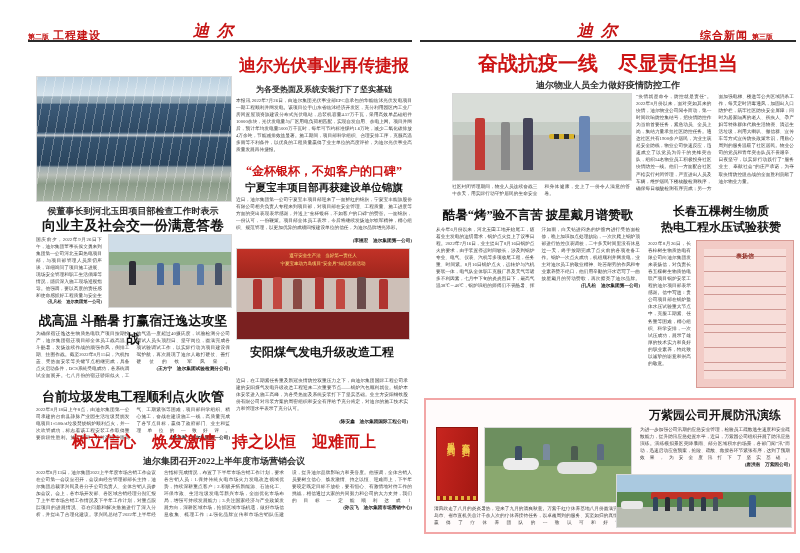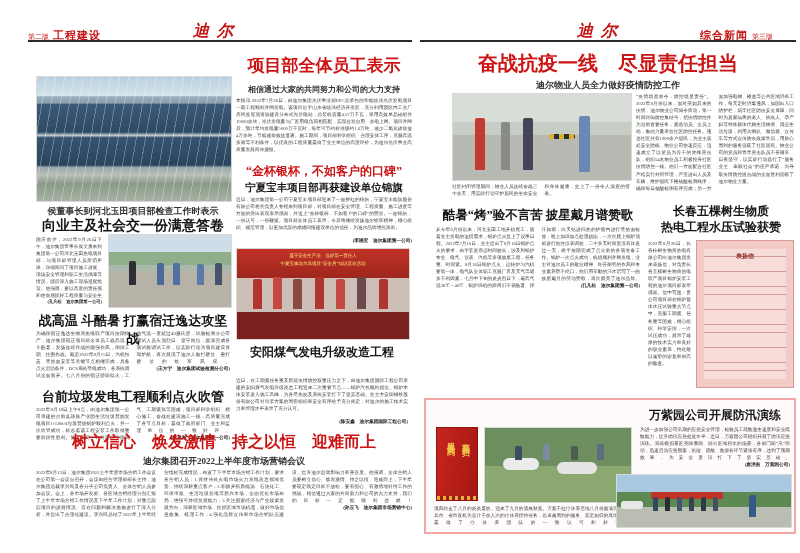--- a/index.html
+++ b/index.html
@@ -1,20 +1,20 @@
 <!DOCTYPE html>
 <html><head>
 <meta charset="utf-8">
 <style>
   html,body{margin:0;padding:0;background:#ffffff;}
   #canvas{position:relative;width:800px;height:553px;background:#ffffff;overflow:hidden;
           font-family:"Liberation Serif",serif;color:#333;}
   .abs{position:absolute;}
   
-  .ed-tag{font-size:7px;color:#c51414;font-weight:normal;}
+  .ed-tag{font-size:7px;color:#c51414;font-weight:bold;}
   .sec-tag{font-size:11px;color:#c51414;font-weight:bold;letter-spacing:1px;}
   .logo{font-size:16px;color:#c51414;font-weight:bold;letter-spacing:8px;font-style:italic;
         font-family:"Liberation Serif",serif;}
   .rule{height:2px;background:#2b2b2b;}
   
   .h-red-big{color:#cc1414;font-weight:900;text-align:center;font-family:"Liberation Sans",sans-serif;}
   .h-red-mid{color:#cc1414;font-weight:bold;text-align:center;font-family:"Liberation Serif",serif;}
   .h-dark{color:#151515;font-weight:bold;text-align:center;font-family:"Liberation Serif",serif;}
   .kicker{color:#333;font-weight:bold;text-align:center;font-family:"Liberation Serif",serif;}
   .sub{color:#333;font-weight:bold;text-align:center;}
@@ -53,22 +53,22 @@
     <span class="sec-tag">工程建设</span>
   </div>
   <div class="abs logo" style="left:172px;top:21px;width:90px;text-align:center;">迪尔</div>
   <div class="abs rule" style="left:28px;top:40px;width:384px;"></div>
 
   <div class="abs photo" style="left:36px;top:76px;width:194px;height:124px;
        background:linear-gradient(180deg,#b9cfdf 0%,#d5e3ec 15%,#99aebc 16%,#8aa0af 21%,#3b5a78 22%,#2f4a64 44%,#44627e 45%,#c8cdd0 47%,#35536f 49%,#2b455e 71%,#9aa8ad 73%,#b9bfb8 79%,#8a9a88 86%,#a7b3a4 100%);">
     <div class="panel-grid"></div>
   </div>
 
-  <div class="abs h-red-big" style="left:236px;top:54px;width:176px;font-size:17px;">项目部全体员工表示</div>
-  <div class="abs sub" style="left:236px;top:84px;width:176px;font-size:8px;">相信通过大家的共同努力和公司的大力支持</div>
+  <div class="abs h-red-big" style="left:236px;top:54px;width:176px;font-size:17px;">迪尔光伏事业再传捷报</div>
+  <div class="abs sub" style="left:236px;top:84px;width:176px;font-size:8px;">为各受热面及系统安装打下了坚实基础</div>
   <div class="abs bd" style="left:236px;top:97px;width:176px;height:64px;">本报讯 2022年7月26日，由迪尔集团光伏事业部EPC总承包的华能临沭光伏发电项目一期工程顺利并网发电。该项目位于山东省临沭经济开发区，充分利用园区内工业厂房闲置屋顶资源建设分布式光伏电站，总装机容量4.57万千瓦，采用高效单晶硅组件10000余块，光伏发电量与厂区用电负荷相匹配，实现自发自用、余电上网。项目并网后，预计年均发电量5000万千瓦时，每年可节约标准煤约1.6万吨，减少二氧化碳排放4万余吨，节能减排效益显著。施工期间，项目部科学组织、合理安排工序，克服高温多雨等不利条件，以优良的工程质量赢得了业主单位的高度评价，为迪尔光伏事业高质量发展再传捷报。</div>
 
   <div class="abs h-red-mid" style="left:236px;top:163px;width:176px;font-size:12px;">“金杯银杯，不如客户的口碑”</div>
   <div class="abs h-dark" style="left:236px;top:181px;width:176px;font-size:10.5px;">宁夏宝丰项目部再获建设单位锦旗</div>
   <div class="abs bd" style="left:236px;top:196px;width:176px;height:40px;">近日，迪尔集团第一公司宁夏宝丰项目部迎来了一面鲜红的锦旗，宁夏宝丰能源股份有限公司相关负责人专程来到项目部，对项目部在安全管理、工程质量、施工进度等方面的突出表现表示感谢，并送上“金杯银杯，不如客户的口碑”的赞誉。一面锦旗，一份认可，一份鞭策。项目部全体员工表示，今后将继续发扬迪尔铁军精神，精心组织、规范管理，以更加优异的成绩回报建设单位的信任，为迪尔品牌增光添彩。</div>
   <div class="abs sigline" style="left:236px;top:237px;width:176px;">(李福宏　迪尔集团第一公司)</div>
   <div class="abs photo" style="left:236px;top:248px;width:172px;height:90px;background:linear-gradient(180deg,#cdbfb7 0 70%,#7a2020 70% 100%);">
     <div class="banner">
       <div>遵守安全生产法　当好第一责任人</div>
       <div>宁夏宝丰动力岛项目“安全月”知识竞赛活动</div>

